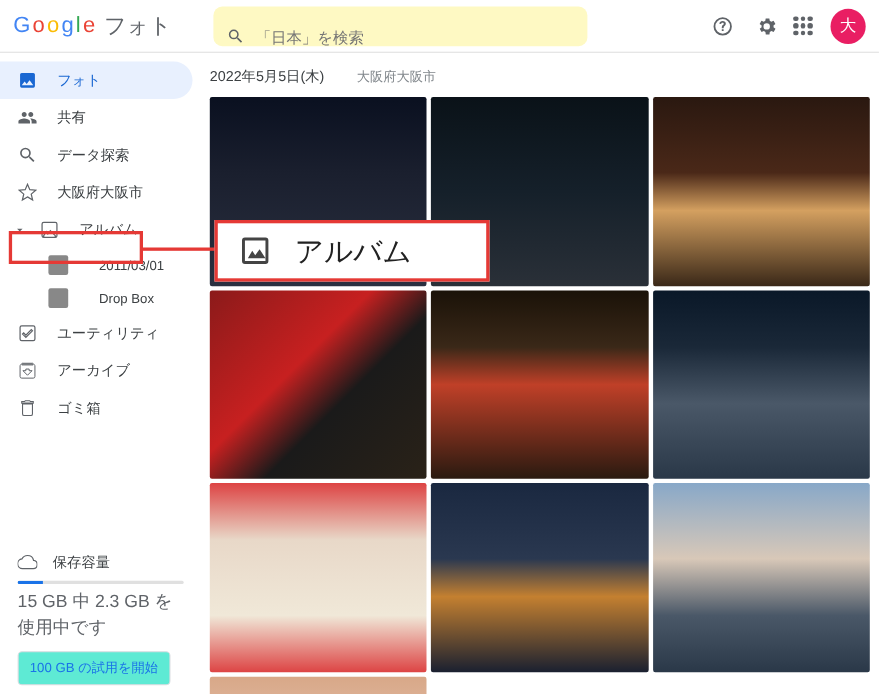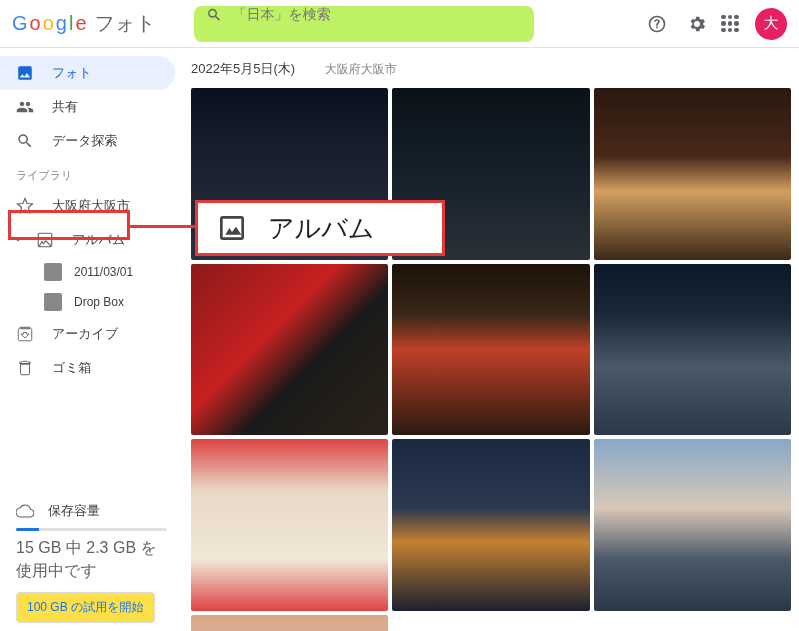--- a/index.html
+++ b/index.html
@@ -3,46 +3,46 @@
 <meta charset="utf-8">
 <style>
 * { margin: 0; padding: 0; box-sizing: border-box; font-family: Arial, 'Hiragino Sans', sans-serif; }
 body { width: 799px; height: 631px; overflow: hidden; background: #fff; }
 
 .header { height: 48px; display: flex; align-items: center; padding: 0 12px; border-bottom: 1px solid #e0e0e0; gap: 8px; }
 .logo { display: flex; align-items: center; gap: 2px; font-size: 20px; }
 .logo-g { color: #4285f4; font-weight: 500; } .logo-o1 { color: #ea4335; } .logo-o2 { color: #fbbc05; }
 .logo-g2 { color: #4285f4; } .logo-l { color: #34a853; } .logo-e { color: #ea4335; }
 .logo-suffix { color: #5f6368; font-size: 20px; margin-left: 6px; }
-.search { flex: 0 0 340px; margin-left: 30px; height: 36px; background: #bef264; border-radius: 8px; display: flex; align-items: flex-start; padding: 0 12px; gap: 10px; }
+.search { flex: 0 0 340px; margin-left: 30px; height: 36px; background: #fef9c3; border-radius: 8px; display: flex; align-items: flex-end; padding: 0 12px; gap: 10px; }
 .search svg { width: 18px; height: 18px; fill: #5f6368; }
 .search input { border: none; background: transparent; outline: none; font-size: 14px; color: #5f6368; width: 100%; }
 .spacer { flex: 1; }
 .hbtn { display: flex; align-items: center; gap: 4px; color: #5f6368; font-size: 13px; padding: 6px; cursor: pointer; }
 .hicon { width: 20px; height: 20px; fill: #5f6368; cursor: pointer; }
 .apps { width: 18px; height: 18px; display: grid; grid-template: repeat(3,1fr)/repeat(3,1fr); gap: 2px; cursor: pointer; }
 .apps div { background: #5f6368; border-radius: 50%; }
 .avatar { width: 32px; height: 32px; border-radius: 50%; background: #e91e63; color: #fff; display: flex; align-items: center; justify-content: center; font-size: 15px; cursor: pointer; }
 
 .body { display: flex; height: calc(100% - 48px); }
 .sidebar { width: 183px; padding: 8px 0; overflow-y: auto; position: relative; }
 .nav-item { height: 34px; display: flex; align-items: center; padding: 0 16px; gap: 18px; font-size: 13px; color: #3c4043; cursor: pointer; border-radius: 0 18px 18px 0; margin-right: 8px; }
 .nav-item.active { background: #e8f0fe; color: #1967d2; }
 .nav-item svg { width: 18px; height: 18px; fill: #5f6368; flex-shrink: 0; }
 .nav-item.active svg { fill: #1967d2; }
 .nav-section { font-size: 11px; color: #80868b; padding: 10px 16px 6px; }
-.sub-item { height: 30px; display: flex; align-items: center; padding: 0 16px 0 44px; gap: 12px; font-size: 12px; color: #3c4043; cursor: pointer; }
+.sub-item { height: 30px; display: flex; align-items: center; padding: 0 16px 0 44px; gap: 28px; font-size: 12px; color: #3c4043; cursor: pointer; }
 .sub-thumb { width: 18px; height: 18px; background: #888; border-radius: 2px; }
 .sub-thumb.c { background: linear-gradient(135deg,#c97,#684); }
 .storage-sec { position: absolute; bottom: 8px; left: 0; right: 0; padding: 0 16px; }
 .storage-head { display: flex; align-items: center; gap: 14px; font-size: 13px; color: #3c4043; margin-bottom: 8px; }
 .bar { height: 3px; background: #e0e0e0; border-radius: 2px; overflow: hidden; margin-bottom: 6px; }
 .bar-fill { height: 100%; width: 15%; background: #1a73e8; }
 .storage-txt { font-size: 16px; color: #5f6368; line-height: 1.4; margin-bottom: 10px; }
-.trial-btn { border: 1px solid #dadce0; color: #1a73e8; font-size: 12px; padding: 6px 10px; border-radius: 4px; background: #fde047; cursor: pointer; }
+.trial-btn { border: 1px solid #dadce0; color: #1a73e8; font-size: 12px; padding: 6px 10px; border-radius: 4px; background: #5eead4; cursor: pointer; }
 
 .highlight-album { border: 3px solid #e53935; position: absolute; left: 8px; top: 210px; width: 122px; height: 30px; pointer-events: none; z-index: 5; }
 .callout { position: absolute; left: 195px; top: 200px; width: 250px; height: 56px; border: 3px solid #e53935; background: #fff; display: flex; align-items: center; gap: 20px; padding: 0 18px; z-index: 6; }
 .callout svg { width: 32px; height: 32px; fill: #444; }
 .callout span { font-size: 26px; color: #222; }
 .connector { position: absolute; left: 130px; top: 225px; width: 65px; height: 3px; background: #e53935; z-index: 5; }
 
 .main { flex: 1; padding: 12px 8px; overflow-y: auto; position: relative; }
 .date-head { font-size: 13px; color: #3c4043; margin-bottom: 10px; }
 .date-head .loc { color: #80868b; margin-left: 26px; font-size: 12px; }
@@ -112,21 +112,20 @@
           <path d="M16 11c1.66 0 3-1.34 3-3s-1.34-3-3-3-3 1.34-3 3 1.34 3 3 3zm-8 0c1.66 0 3-1.34 3-3S9.66 5 8 5 5 6.34 5 8s1.34 3 3 3zm0 2c-2.33 0-7 1.17-7 3.5V19h14v-2.5c0-2.33-4.67-3.5-7-3.5zm8 0c-.29 0-.62.02-.97.05 1.16.84 1.97 1.97 1.97 3.45V19h6v-2.5c0-2.33-4.67-3.5-7-3.5z"></path>
         </svg>
       <span>共有</span>
     </div>
     <div class="nav-item">
       <svg viewBox="0 0 24 24">
           <path d="M15.5 14h-.79l-.28-.27A6.471 6.471 0 0016 9.5 6.5 6.5 0 109.5 16c1.61 0 3.09-.59 4.23-1.57l.27.28v.79l5 4.99L20.49 19l-4.99-5zm-6 0C7.01 14 5 11.99 5 9.5S7.01 5 9.5 5 14 7.01 14 9.5 11.99 14 9.5 14z"></path>
         </svg>
       <span>データ探索</span>
     </div>
-    <div class="nav-section">ライブラリ</div>
     <div class="nav-item">
       <svg viewBox="0 0 24 24">
           <path d="M12 17.27L18.18 21l-1.64-7.03L22 9.24l-7.19-.61L12 2 9.19 8.63 2 9.24l5.46 4.73L5.82 21 12 17.27z" fill="none" stroke="#5f6368" stroke-width="1.5"></path>
         </svg>
       <span>大阪府大阪市</span>
     </div>
     <div class="nav-item">
       <svg viewBox="0 0 24 24" style="width:12px;margin-left:-4px;margin-right:-6px">
           <path d="M7 10l5 5 5-5z"></path>
         </svg>
@@ -136,20 +135,26 @@
       <span>アルバム</span>
     </div>
     <div class="sub-item">
         <div class="sub-thumb"></div>
         <span>2011/03/01</span>
       </div>
     <div class="sub-item">
         <div class="sub-thumb"></div>
         <span>Drop Box</span>
       </div>
+    <div class="nav-item">
+      <svg viewBox="0 0 24 24">
+          <path d="M19 3H5a2 2 0 00-2 2v14a2 2 0 002 2h14a2 2 0 002-2V5a2 2 0 00-2-2zm-9 14l-4-4 1.4-1.4L10 14.2l6.6-6.6L18 9l-8 8z" fill="none" stroke="#5f6368" stroke-width="1.5"></path>
+        </svg>
+      <span>ユーティリティ</span>
+    </div>
     <div class="nav-item">
       <svg viewBox="0 0 24 24">
           <path d="M20.5 5.2l-1.4-1.7A1 1 0 0018.4 3H5.6a1 1 0 00-.7.5L3.5 5.2A1.5 1.5 0 003 6.2V19a2 2 0 002 2h14a2 2 0 002-2V6.2c0-.4-.2-.7-.5-1zM12 17.5L6.5 12H10v-2h4v2h3.5L12 17.5zM5.1 5l.8-1h12l.9 1H5.1z" fill="none" stroke="#5f6368" stroke-width="1.2"></path>
         </svg>
       <span>アーカイブ</span>
     </div>
     <div class="nav-item">
       <svg viewBox="0 0 24 24">
           <path d="M6 19a2 2 0 002 2h8a2 2 0 002-2V7H6v12zM19 4h-3.5l-1-1h-5l-1 1H5v2h14V4z" fill="none" stroke="#5f6368" stroke-width="1.3"></path>
         </svg>

